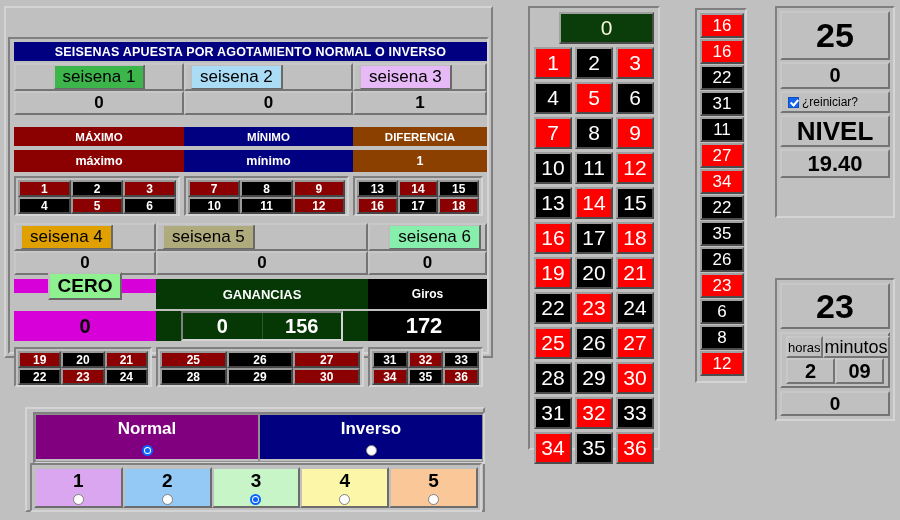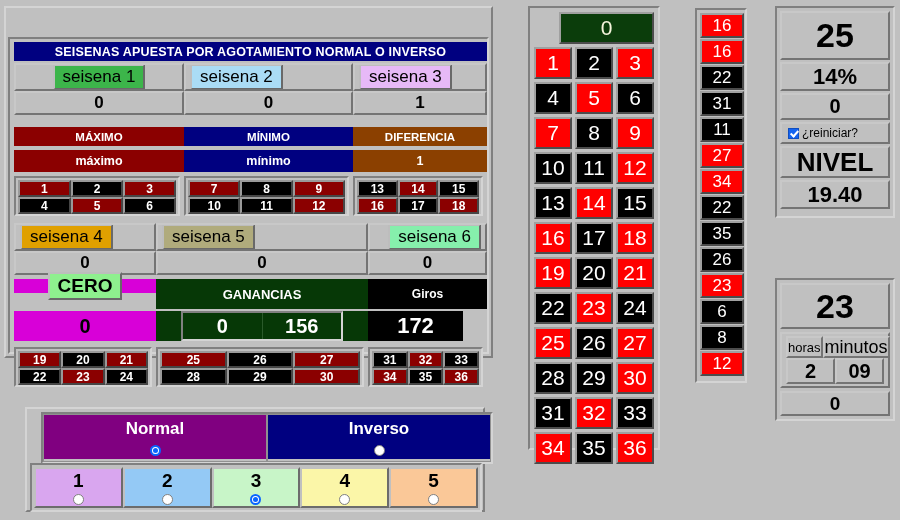--- a/index.html
+++ b/index.html
@@ -197,21 +197,21 @@
         <div class="band" style="width:119px;height:30px;background:#000000;font-size:12px;">Giros</div>
       </div>
     <div class="srow" style="left:4px;top:272px;width:473px;height:30px;" id="bands-bot-value">
         <div class="band" style="width:142px;height:30px;background:#d800d8;font-size:20px;color:#000;">0</div>
         <div class="band" style="width:212px;height:30px;background:#063806;gap:0;">
           <div class="in" style="display:flex;background:#063806;height:26px;width:158px;">
             <div style="flex:1;display:flex;align-items:center;justify-content:center;font-size:20px;color:#fff;border-right:1px solid #2a5a2a;">0</div>
             <div style="flex:1;display:flex;align-items:center;justify-content:center;font-size:20px;color:#fff;">156</div>
           </div>
         </div>
-        <div class="band" style="width:95px;height:30px;background:#000000;font-size:22px;">172</div>
+        <div class="band" style="width:112px;height:30px;background:#000000;font-size:22px;">172</div>
       </div>
     <div class="srow" style="left:4px;top:308px;width:473px;height:40px;" id="numbers-bot">
         <div class="in" style="width:138px;margin-right:4px;padding:2px;box-sizing:border-box;">
           <div class="numgrid">
             <div class="numrow">
               <div class="num drd" style="width:43.333333333333336px;">19</div>
               <div class="num blk" style="width:43.333333333333336px;">20</div>
               <div class="num drd" style="width:43.333333333333336px;">21</div>
             </div>
             <div class="numrow">
@@ -336,21 +336,20 @@
       <div class="hcell r-red">23</div>
       <div class="hcell r-blk">6</div>
       <div class="hcell r-blk">8</div>
       <div class="hcell r-red">12</div>
     </div>
 </div>
 
 <div class="panel in" id="stats">
   <div style="position:absolute;left:3px;top:3px;right:3px;bottom:3px;display:flex;flex-direction:column;gap:2px;">
     <div class="scell" style="height:49px;font-size:34px;font-weight:bold;">25</div>
-    <div class="scell" style="height:29px;font-size:22px;font-weight:bold;">14%</div>
     <div class="scell" style="height:27px;font-size:20px;font-weight:bold;">0</div>
     <div class="scell" style="height:22px;font-size:12px;justify-content:flex-start;padding-left:6px;">
       <span class="chk"></span>
         <span>¿reiniciar?</span>
     </div>
     <div class="scell" style="height:32px;font-size:26px;font-weight:bold;">NIVEL</div>
     <div class="scell" style="height:29px;font-size:22px;font-weight:bold;">19.40</div>
   </div>
 </div>
 
@@ -365,21 +364,21 @@
       <div style="display:flex;width:100%;height:26px;">
         <div class="scell" style="flex:1;font-size:20px;font-weight:bold;">2</div>
         <div class="scell" style="flex:1;font-size:20px;font-weight:bold;">09</div>
       </div>
     </div>
     <div class="scell" style="height:25px;font-size:19px;font-weight:bold;">0</div>
   </div>
 </div>
 
 <div class="panel out" id="mode">
-  <div class="in" style="position:absolute;left:14px;top:3px;width:448px;height:48px;" id="mode-top">
+  <div class="in" style="position:absolute;left:6px;top:3px;width:448px;height:48px;" id="mode-top">
       <div style="display:flex;height:100%;">
         <div style="flex:1;display:flex;flex-direction:column;box-sizing:border-box;border:1px solid #909090;">
           <div class="mode-head purple">Normal</div>
           <div class="radio-row purple">
             <span class="radio sel"></span>
           </div>
         </div>
         <div style="flex:1;display:flex;flex-direction:column;box-sizing:border-box;border:1px solid #909090;">
           <div class="mode-head navy">Inverso</div>
           <div class="radio-row navy">

